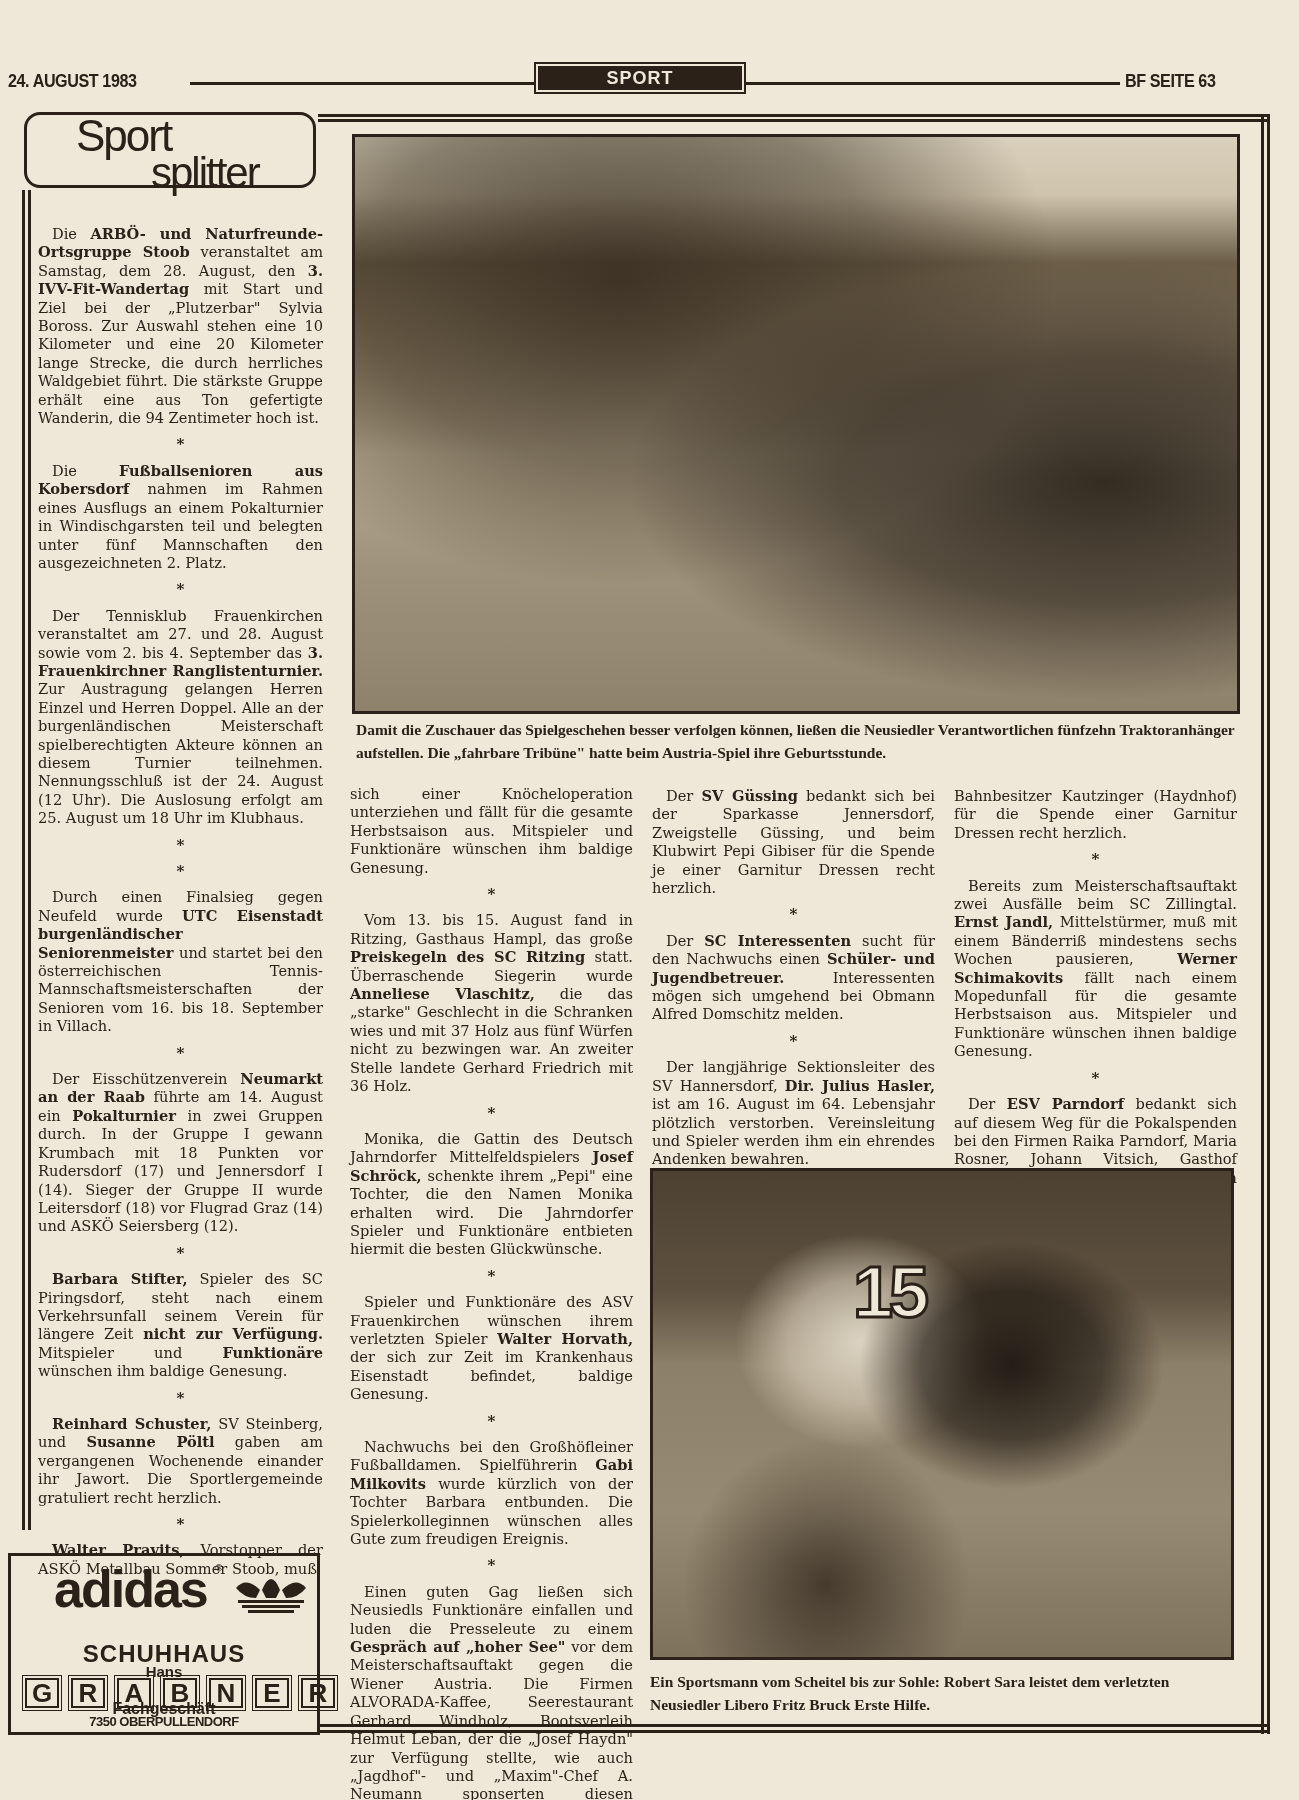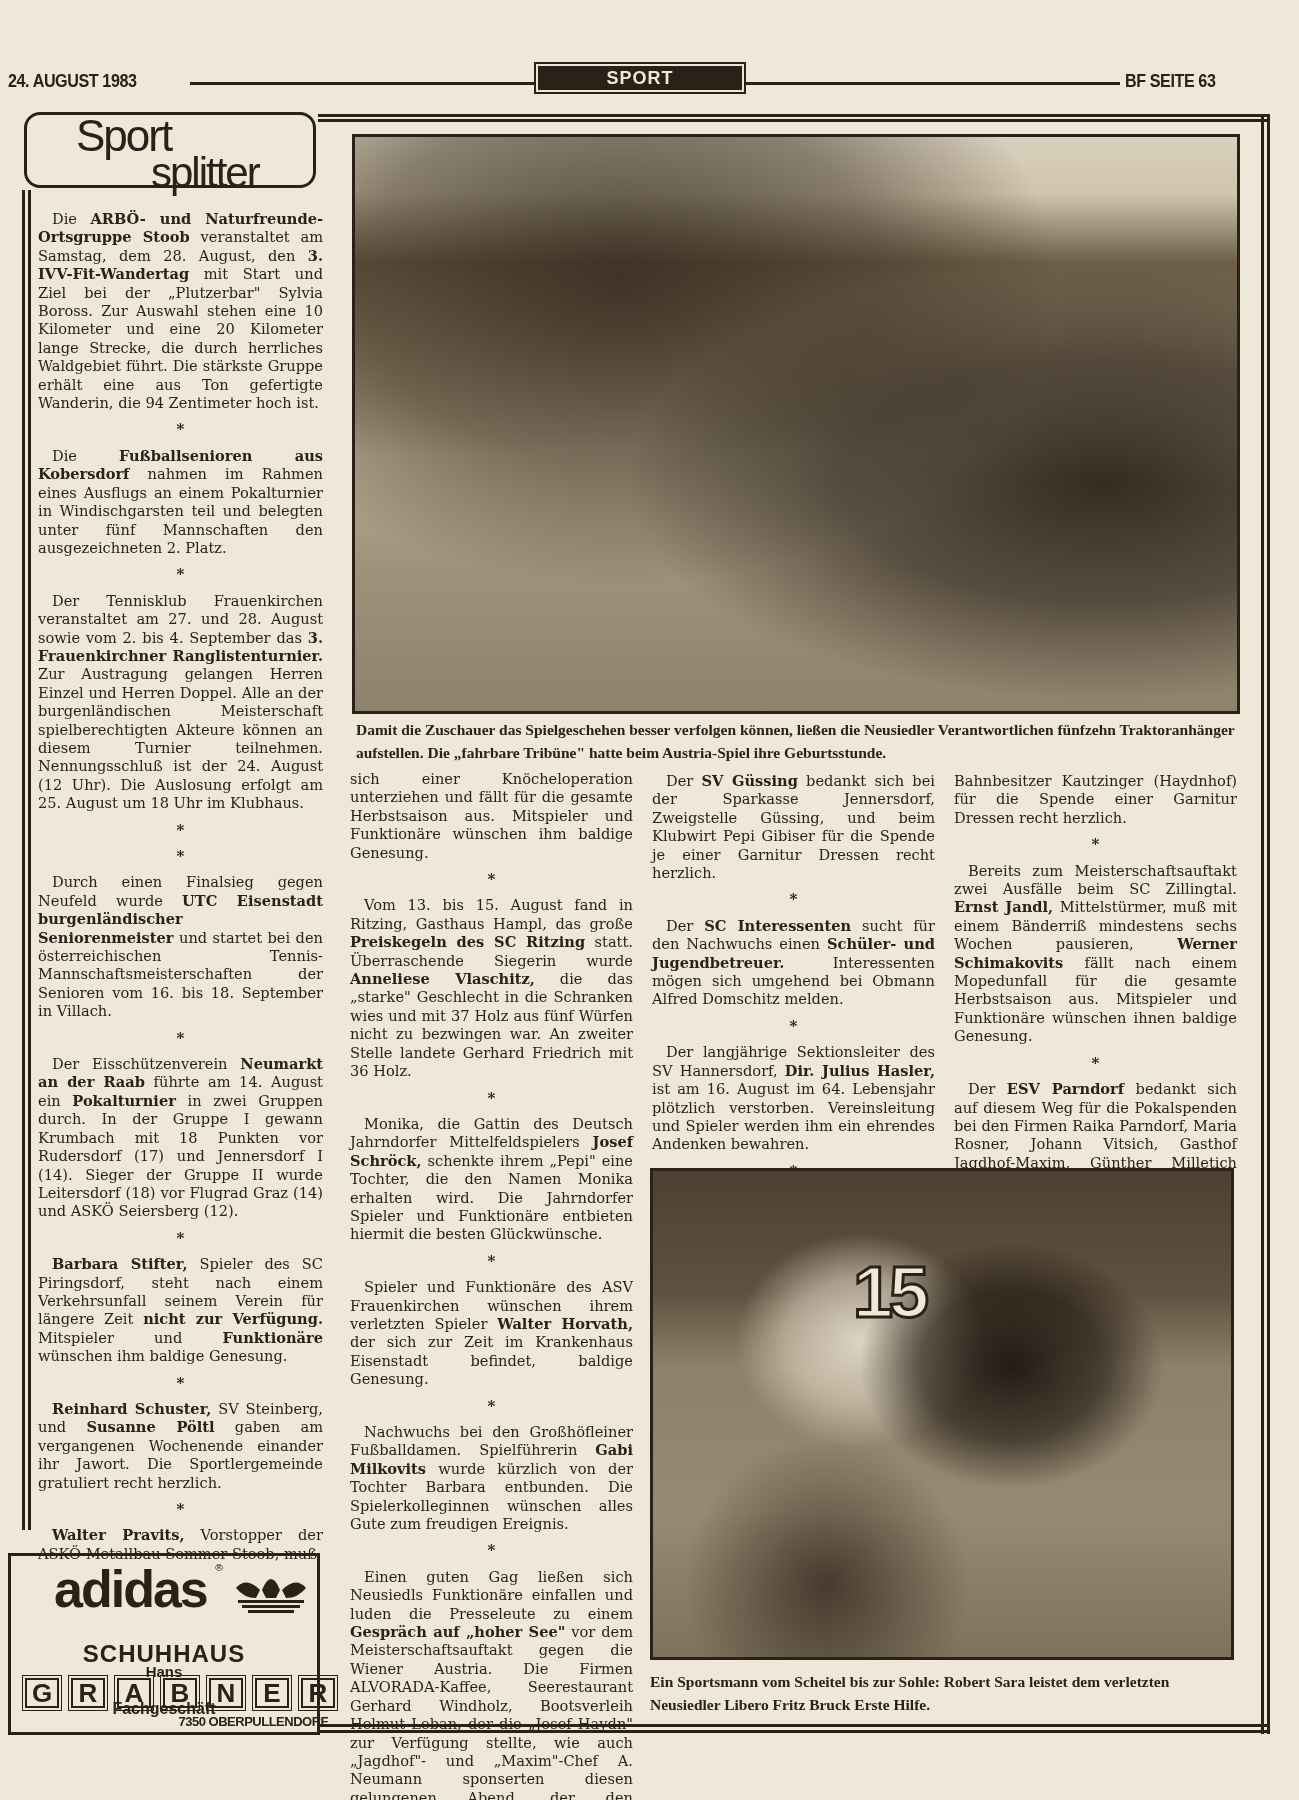--- a/index.html
+++ b/index.html
@@ -44,20 +44,21 @@
   .splitter-sport, .splitter-splitter {
     position:absolute; font-family:"Liberation Sans", sans-serif; font-weight:normal;
     color:#2b2118; line-height:1;
   }
   .splitter-sport { left:76px; top:114px; font-size:44px; letter-spacing:-2px; }
   .splitter-splitter { left:130px; top:152px; font-size:42px; letter-spacing:-2px;margin-left:21px; }
   
   .col {
     position:absolute; font-size:14.6px; line-height:18.4px; text-align:justify;
     hyphens:manual;
+    margin-top:15px;
   }
   .col p { margin:0; text-indent:14px; }
   .col p.noind { text-indent:0; }
   .col .star { text-align:center; text-indent:0; margin:8px 0 8px 0; font-weight:bold; font-size:15px; }
   .col b { font-weight:bold; }
   
   .photo {
     position:absolute; border:3px solid #2b2118; box-sizing:border-box; overflow:hidden;
   }
   .photo1 {
@@ -99,21 +100,21 @@
     font-family:"Liberation Sans", sans-serif; font-weight:bold; font-size:24px; letter-spacing:1px; }
   .ad-hans { position:absolute; left:0; width:328px; top:1663px; text-align:center;
     font-family:"Liberation Sans", sans-serif; font-weight:bold; font-size:15px; }
   .ad-letters { position:absolute; left:22px; top:1675px; display:flex; gap:6px; }
   .ad-letter {
     width:34px; height:30px; border:2px solid #2b2118; box-sizing:border-box;
     display:flex; align-items:center; justify-content:center;
     font-family:"Liberation Sans", sans-serif; font-weight:bold; font-size:26px;
     outline:1px solid #2b2118; outline-offset:2px; margin:3px;
   }
-  .ad-city { position:absolute; left:0; width:328px; top:1714px; text-align:right;
+  .ad-city { position:absolute; left:0; width:328px; top:1714px; text-align:center;
     font-family:"Liberation Sans", sans-serif; font-weight:bold; font-size:13px; letter-spacing:-0.5px; }
 </style>
 </head>
 <body>
 
 <div class="hdr-date">24. AUGUST 1983</div>
 <div class="hdr-line" style="left:190px;width:344px;"></div>
 <div class="hdr-sport">
   <div class="hdr-sport-inner">SPORT</div>
 </div>

